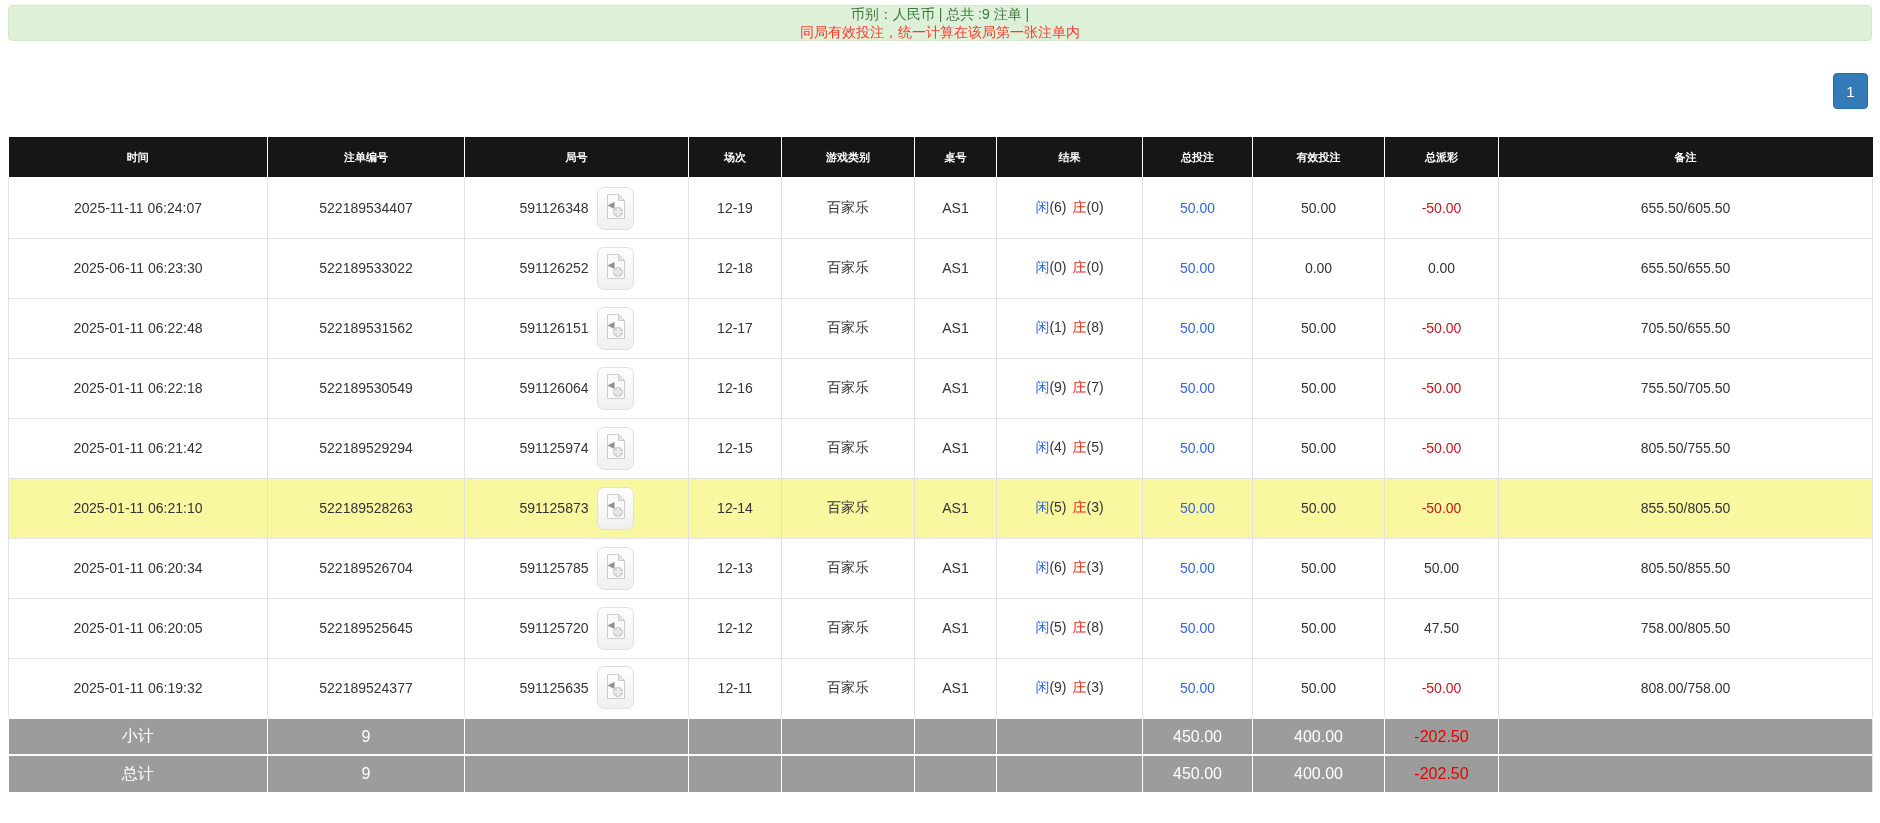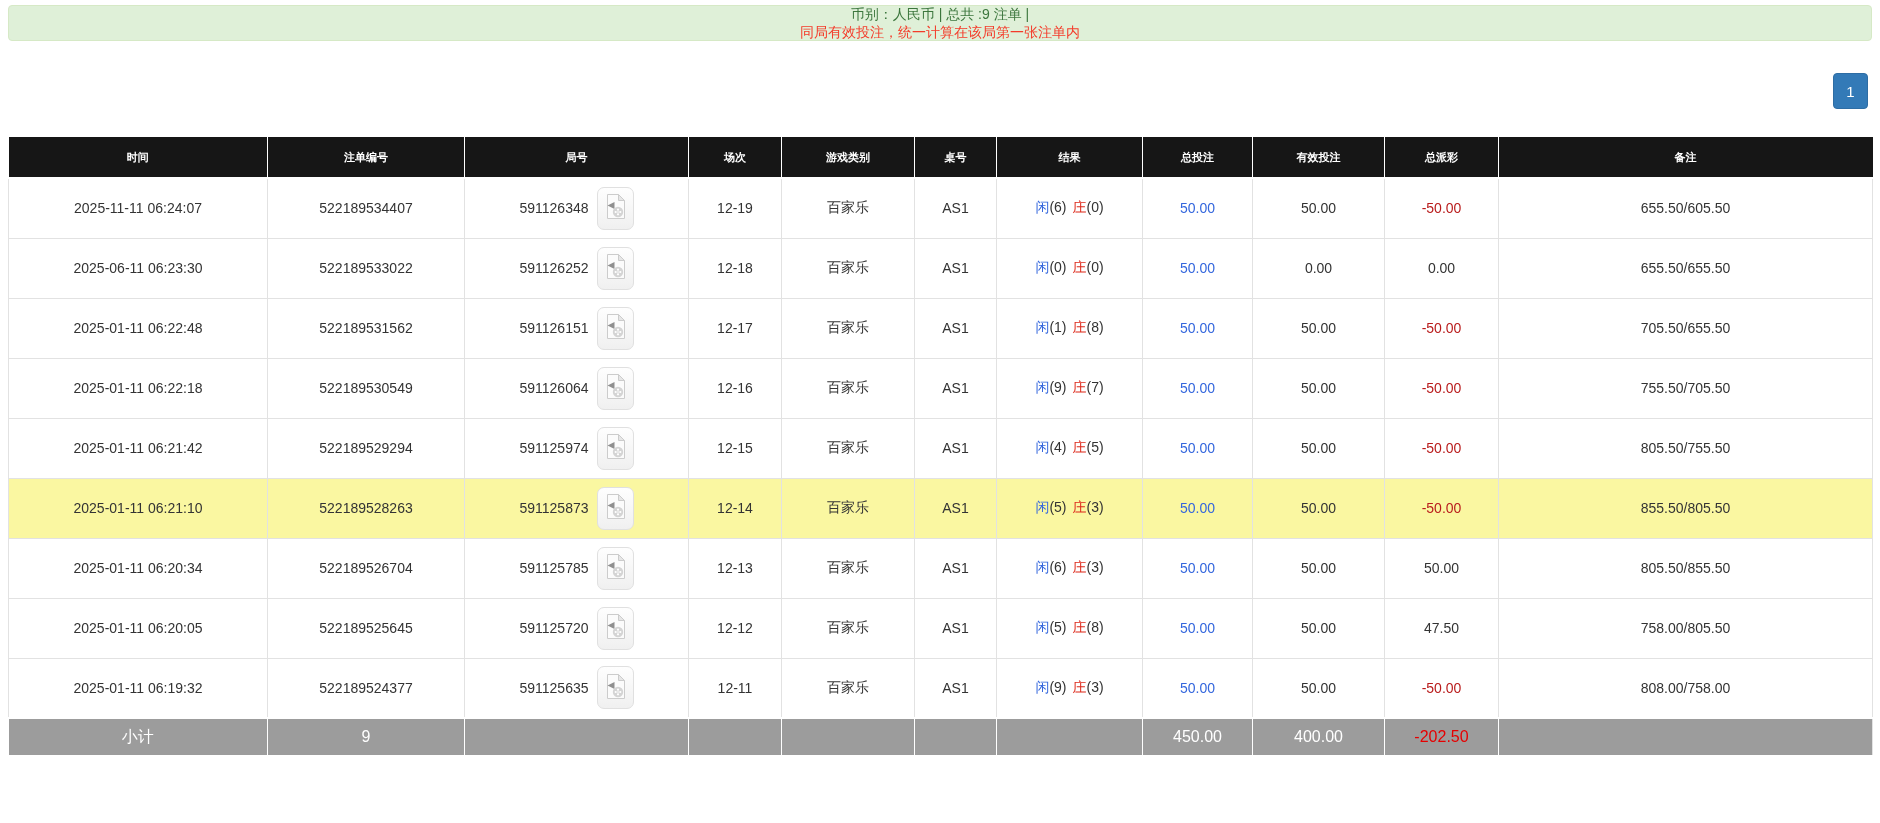--- a/index.html
+++ b/index.html
@@ -406,14 +406,27 @@
         <td></td>
         <td></td>
         <td></td>
         <td></td>
         <td></td>
         <td>450.00</td>
         <td>400.00</td>
         <td class="c-neg">-202.50</td>
         <td></td>
       </tr>
+      <tr>
+        <td>总计</td>
+        <td>9</td>
+        <td></td>
+        <td></td>
+        <td></td>
+        <td></td>
+        <td></td>
+        <td>450.00</td>
+        <td>400.00</td>
+        <td class="c-neg">-202.50</td>
+        <td></td>
+      </tr>
     </tfoot>
 </table>
 
 </body></html>

